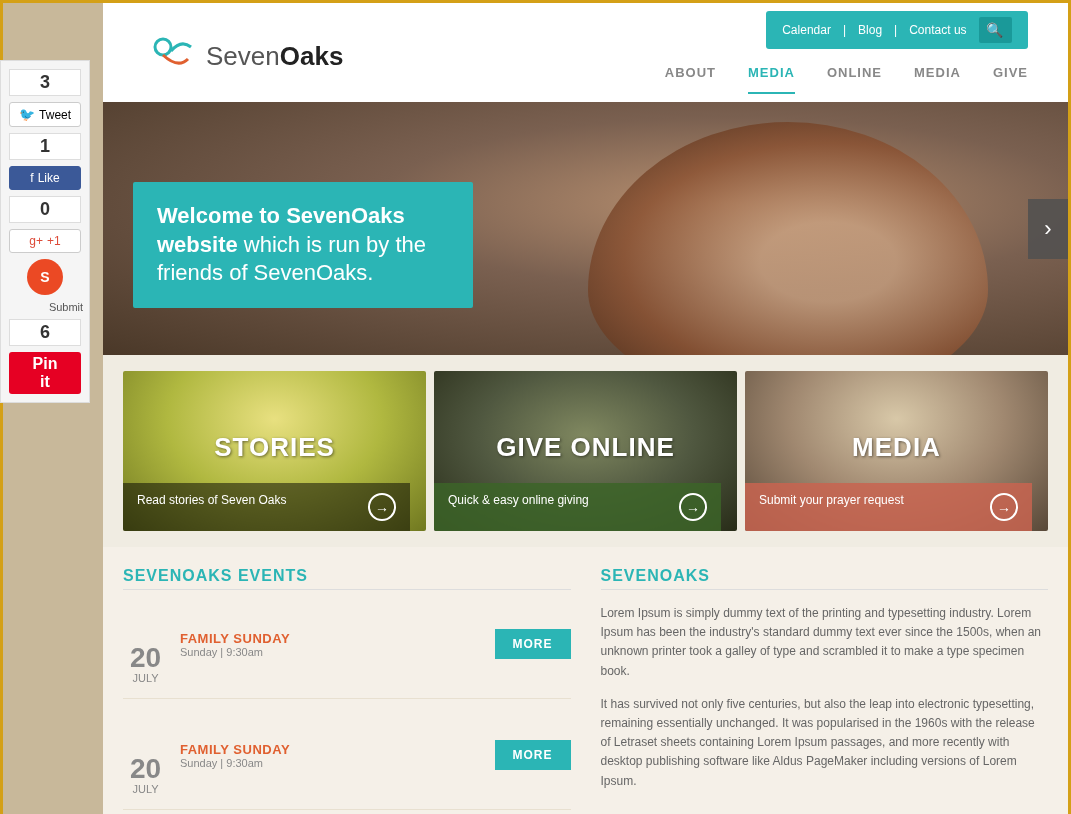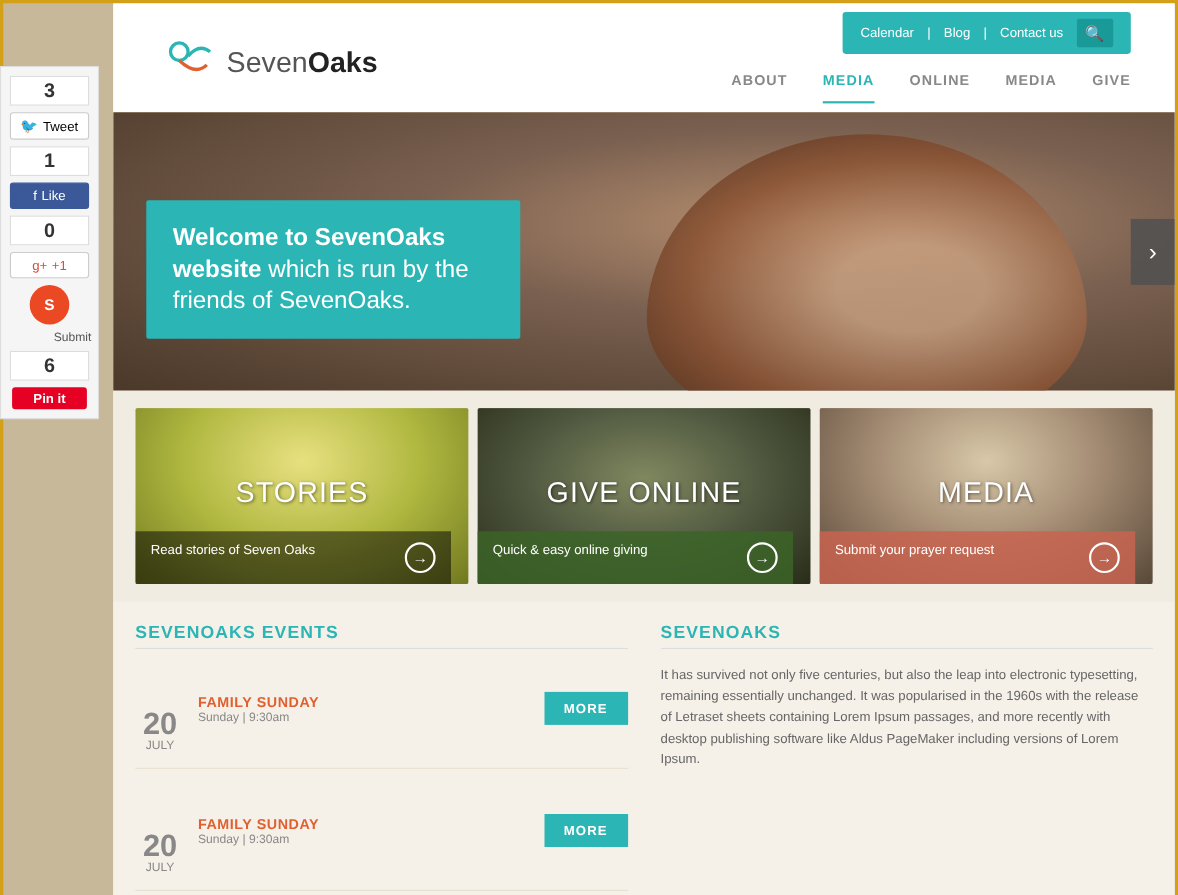--- a/index.html
+++ b/index.html
@@ -64,21 +64,21 @@
       border: none;
       cursor: pointer;
     }
     .submit-label { font-size: 11px; color: #555; margin-left: 42px; }
     .pin-btn {
       background: #e60023;
       color: #fff;
       border: none;
       border-radius: 3px;
       padding: 3px 19px;
-      font-size: 12px;
+      font-size: 16px;
       font-weight: bold;
       cursor: pointer;
     }
 
     
     .main-wrapper {
       margin-left: 100px;
       background: #f5f0e8;
       min-height: 814px;
       position: relative;
@@ -237,21 +237,21 @@
     .prayer-overlay {
       position: absolute; width: 100%; height: 100%;
       background: radial-gradient(ellipse at 50% 30%, #d8c8a8 0%, #a08870 50%, #584838 100%);
     }
     .card-title {
       position: absolute;
       top: 50%;
       left: 50%;
       transform: translate(-50%, -60%);
       font-size: 26px;
-      font-weight: normal;
+      font-weight: bold;
       color: #fff;
       text-shadow: 1px 1px 3px rgba(0,0,0,0.5);
       white-space: nowrap;
       letter-spacing: 1px;
     }
     .card-footer {
       position: absolute;
       bottom: 0;
       left: 0;
       right: 16px;
@@ -531,19 +531,20 @@
         <div class="event-info">
           <div class="event-name">FAMILY SUNDAY</div>
           <div class="event-time">Sunday | 9:30am</div>
         </div>
         <button class="more-btn">MORE</button>
       </div>
     </div>
 
     <div class="sevenoaks-col">
       <div class="sevenoaks-title">SEVENOAKS</div>
+      <p class="sevenoaks-text">Lorem Ipsum is simply dummy text of the printing and typesetting industry. Lorem Ipsum has been the industry's standard dummy text ever since the 1500s, when an unknown printer took a galley of type and scrambled it to make a type specimen book.</p>
       <p class="sevenoaks-text">It has survived not only five centuries, but also the leap into electronic typesetting, remaining essentially unchanged. It was popularised in the 1960s with the release of Letraset sheets containing Lorem Ipsum passages, and more recently with desktop publishing software like Aldus PageMaker including versions of Lorem Ipsum.</p>
 
     </div>
 
   </div>
 
 </div>
 
 </body></html>

